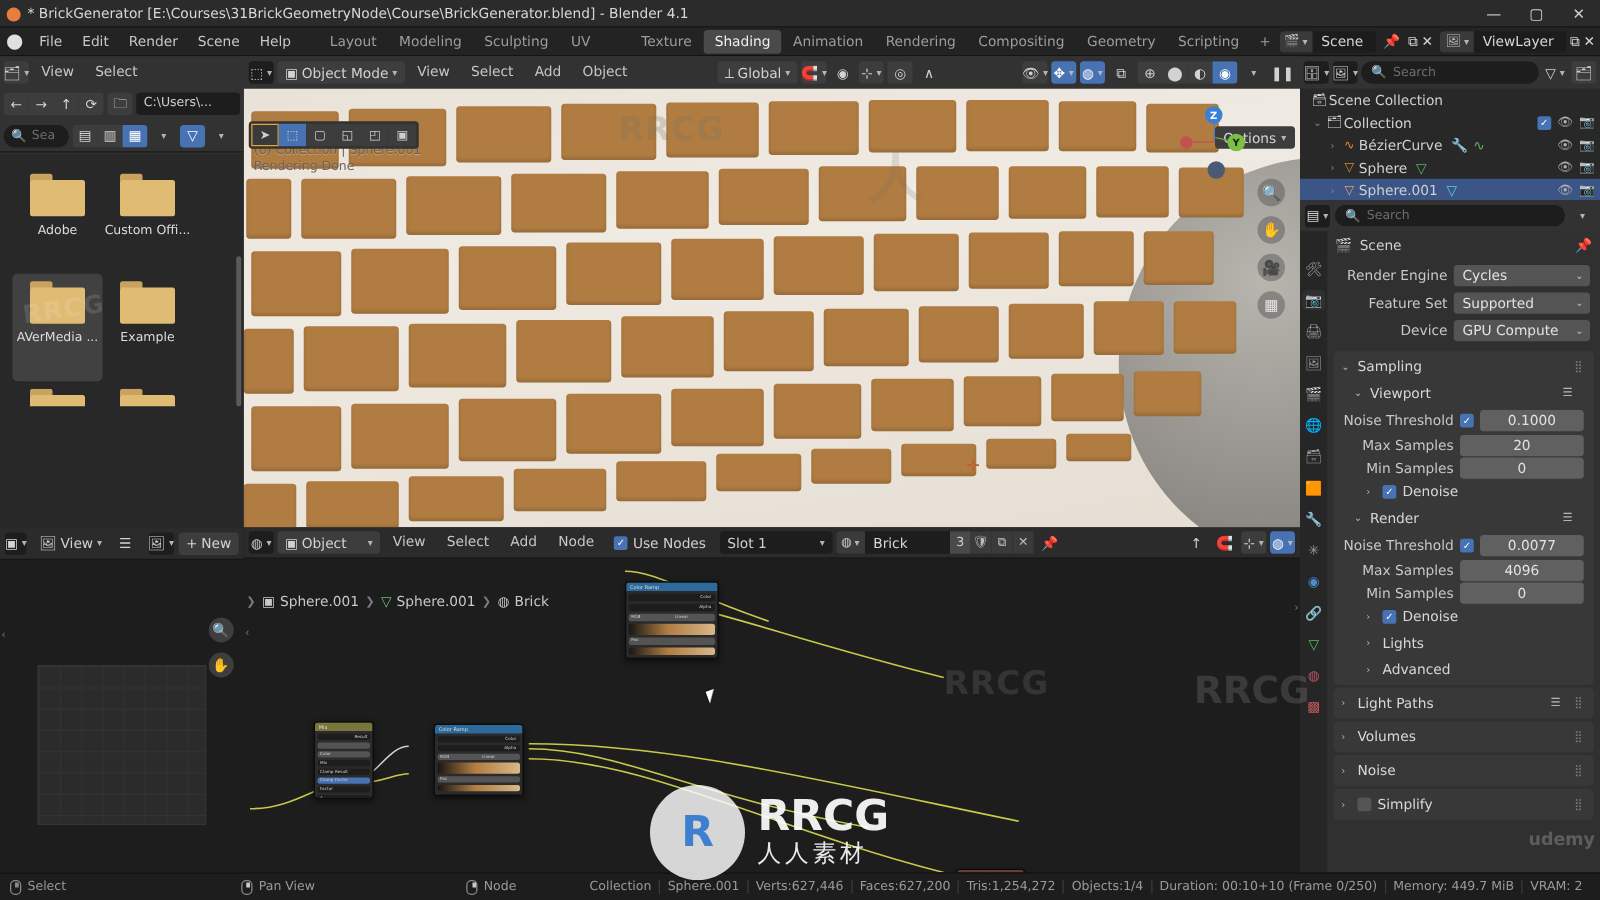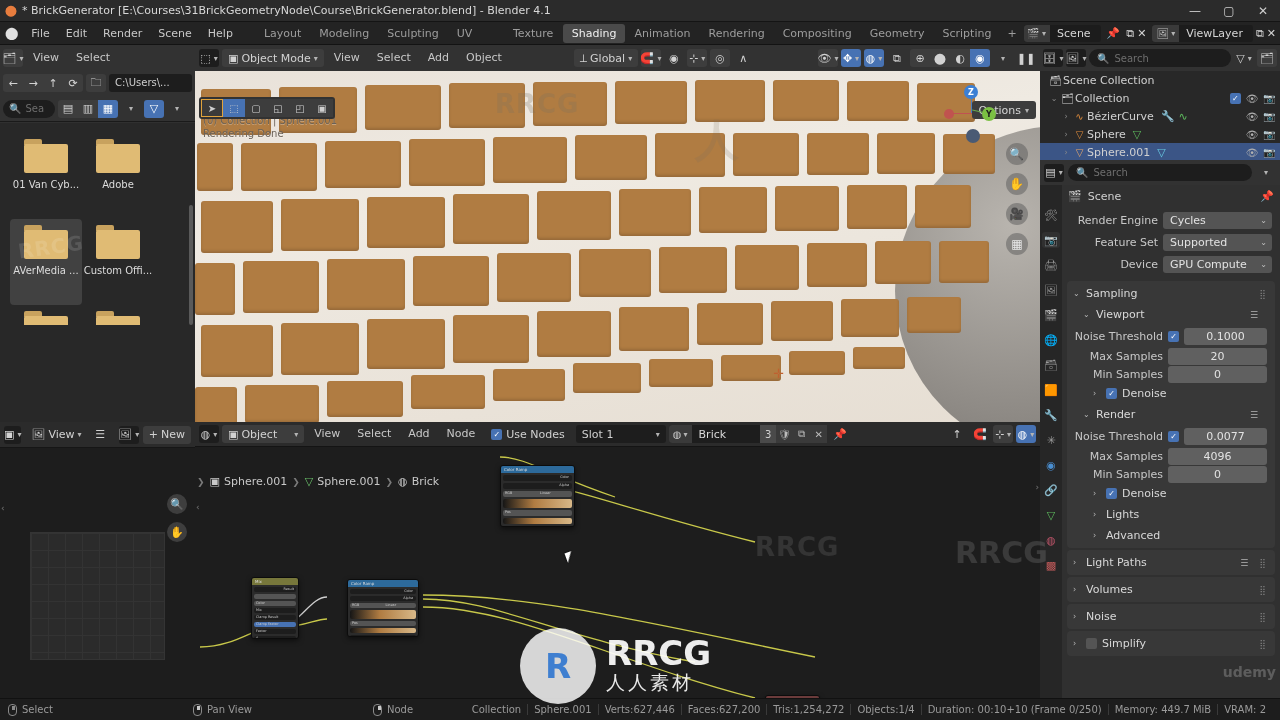--- a/index.html
+++ b/index.html
@@ -342,42 +342,42 @@
         </div>
     </div>
 
     <div class="fb-body">
       <div class="fb-grid">
         <div class="fb-cell">
           <div class="folder">
               <div class="tab"></div>
               <div class="body"></div>
             </div>
-          <div class="fb-lbl">01 Van Cyb...</div>
+          <div class="fb-lbl">Adobe</div>
         </div>
         <div class="fb-cell">
           <div class="folder">
               <div class="tab"></div>
               <div class="body"></div>
             </div>
-          <div class="fb-lbl">Adobe</div>
+          <div class="fb-lbl">Custom Offi...</div>
         </div>
         <div class="fb-cell sel">
           <div class="folder">
               <div class="tab"></div>
               <div class="body"></div>
             </div>
           <div class="fb-lbl">AVerMedia ...</div>
         </div>
         <div class="fb-cell">
           <div class="folder">
               <div class="tab"></div>
               <div class="body"></div>
             </div>
-          <div class="fb-lbl">Custom Offi...</div>
+          <div class="fb-lbl">Example</div>
         </div>
         <div class="fb-cell" style="height:20px;">
           <div class="folder" style="height:14px;overflow:hidden;">
               <div class="tab"></div>
               <div class="body"></div>
             </div>
         </div>
         <div class="fb-cell" style="height:20px;">
           <div class="folder" style="height:14px;overflow:hidden;">
               <div class="tab"></div>

